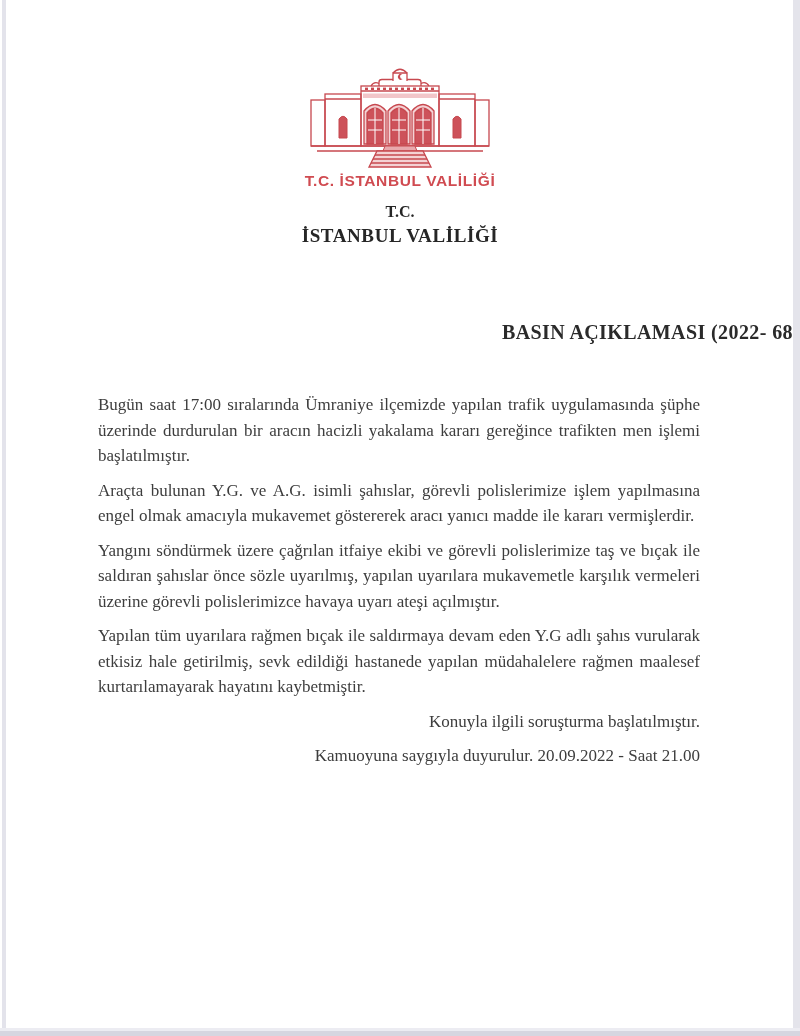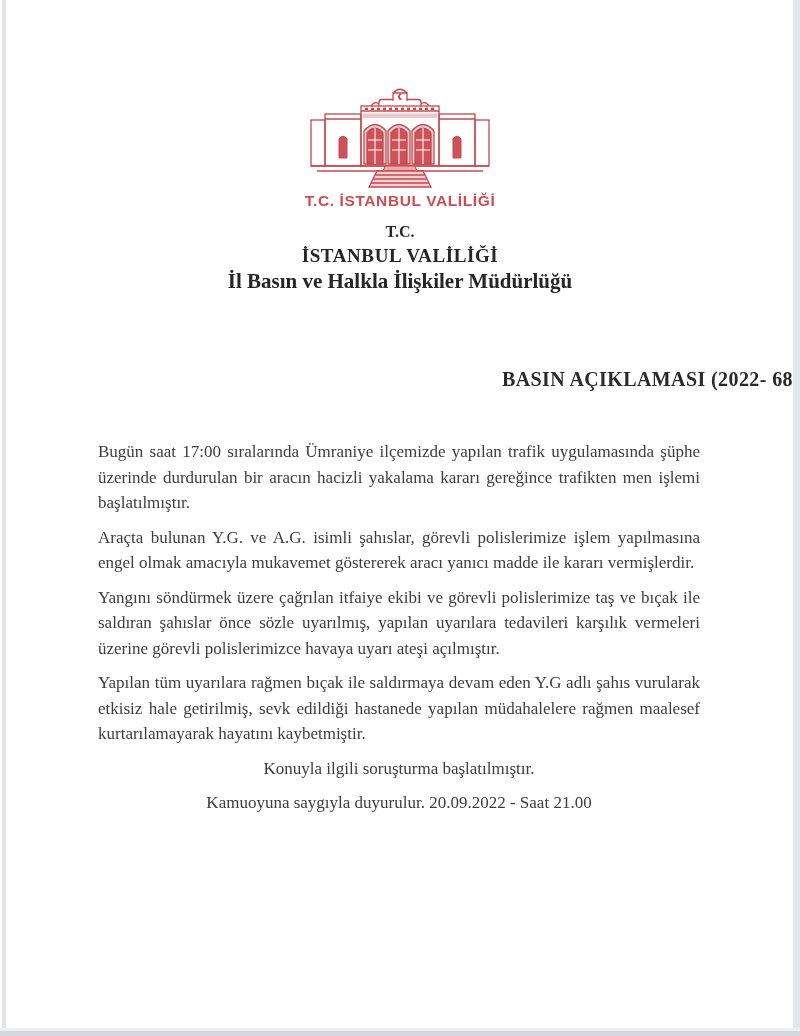--- a/index.html
+++ b/index.html
@@ -12,21 +12,21 @@
   }
   
   .edge { position: absolute; z-index: 5; }
   .edge-left   { left: 2px; top: 0; width: 4px; height: 1036px; background: #e3e3eb; }
   .edge-right  { right: 0; top: 0; width: 7px; height: 1036px; background: #e4e4eb; }
   .edge-bottom { left: 0; bottom: 0; width: 800px; height: 5px; background: #d6d6e0; }
   .edge-bottom-soft { left: 0; bottom: 5px; width: 800px; height: 3px; background: #ececf2; }
 
   .page { position: relative; width: 800px; height: 1036px; }
 
-  .header { text-align: center; padding-top: 88px; }
+  .header { text-align: center; padding-top: 68px; }
 
   .logo-wrap { line-height: 0; }
   .logo-caption {
     margin-top: 4px;
     font-family: "Liberation Sans", sans-serif;
     font-weight: bold;
     font-size: 15.5px;
     line-height: 18px;
     letter-spacing: 0.6px;
     color: #d04b51;
@@ -69,21 +69,21 @@
     margin: 48px 100px 0 98px;
     color: #3d3d3d;
     font-size: 17px;
   }
   .body-text p {
     margin: 0 0 9px 0;
     line-height: 25.5px;
     text-align: justify;
     text-justify: inter-word;
   }
-  .body-text p.no-justify { text-align: center; }
+  .body-text p.no-justify { text-align: right; }
 
   .logo-svg { display: inline-block; }
 </style>
 </head>
 <body>
 
 <div class="page">
 
   <div class="edge edge-left"></div>
   <div class="edge edge-right"></div>
@@ -157,27 +157,26 @@
           <line x1="64" y1="91" x2="118" y2="91"></line>
           <line x1="62" y1="95" x2="120" y2="95"></line>
         </g>
       </svg>
     </div>
 
     <div class="logo-caption">T.C. İSTANBUL VALİLİĞİ</div>
 
     <div class="h-tc">T.C.</div>
     <div class="h-valilik">İSTANBUL VALİLİĞİ</div>
-    <div class="h-mudurluk">İl Basın ve Halkla İlişkiler Müdürlüğü</div>
   </div>
 
   <div class="doc-title">BASIN AÇIKLAMASI (2022- 68)</div>
 
   <div class="body-text">
     <p>Bugün saat 17:00 sıralarında Ümraniye ilçemizde yapılan trafik uygulamasında şüphe üzerinde durdurulan bir aracın hacizli yakalama kararı gereğince trafikten men işlemi başlatılmıştır.</p>
     <p>Araçta bulunan Y.G. ve A.G. isimli şahıslar, görevli polislerimize işlem yapılmasına engel olmak amacıyla mukavemet göstererek aracı yanıcı madde ile kararı vermişlerdir.</p>
-    <p>Yangını söndürmek üzere çağrılan itfaiye ekibi ve görevli polislerimize taş ve bıçak ile saldıran şahıslar önce sözle uyarılmış, yapılan uyarılara tedavileri karşılık vermeleri üzerine görevli polislerimizce havaya uyarı ateşi açılmıştır.</p>
+    <p>Yangını söndürmek üzere çağrılan itfaiye ekibi ve görevli polislerimize taş ve bıçak ile saldıran şahıslar önce sözle uyarılmış, yapılan uyarılara mukavemetle karşılık vermeleri üzerine görevli polislerimizce havaya uyarı ateşi açılmıştır.</p>
     <p>Yapılan tüm uyarılara rağmen bıçak ile saldırmaya devam eden Y.G adlı şahıs vurularak etkisiz hale getirilmiş, sevk edildiği hastanede yapılan müdahalelere rağmen maalesef kurtarılamayarak hayatını kaybetmiştir.</p>
     <p class="no-justify">Konuyla ilgili soruşturma başlatılmıştır.</p>
     <p class="no-justify">Kamuoyuna saygıyla duyurulur. 20.09.2022 - Saat 21.00</p>
   </div>
 
 </div>
 
 </body></html>

